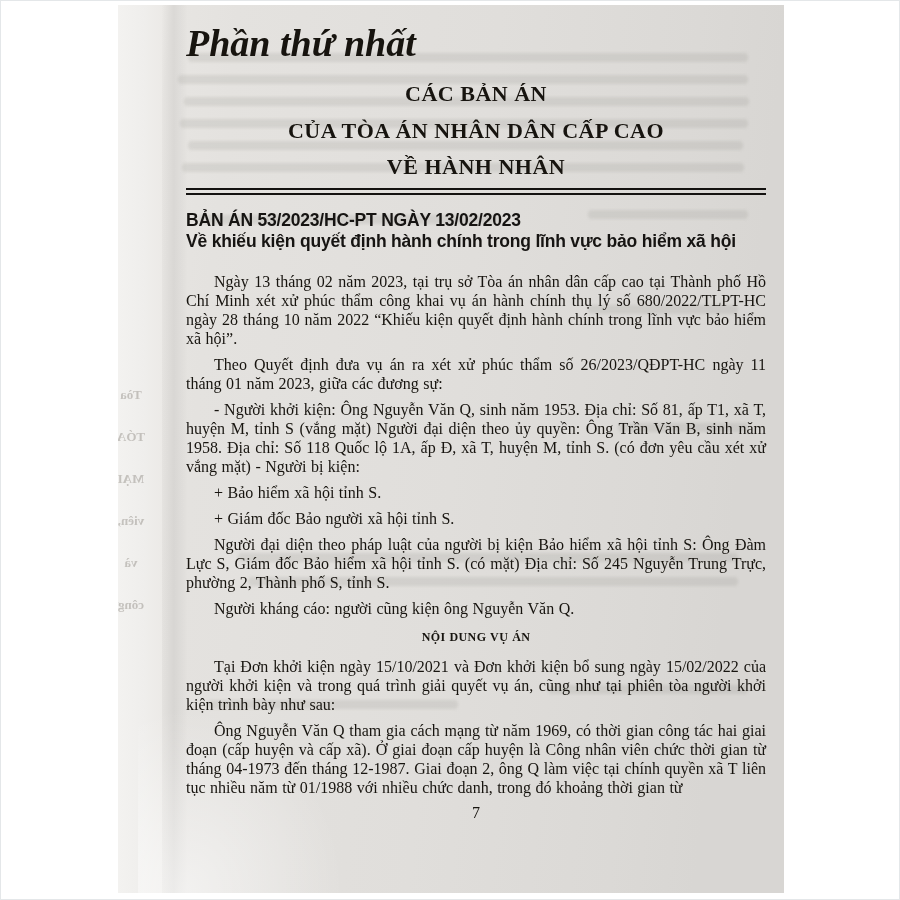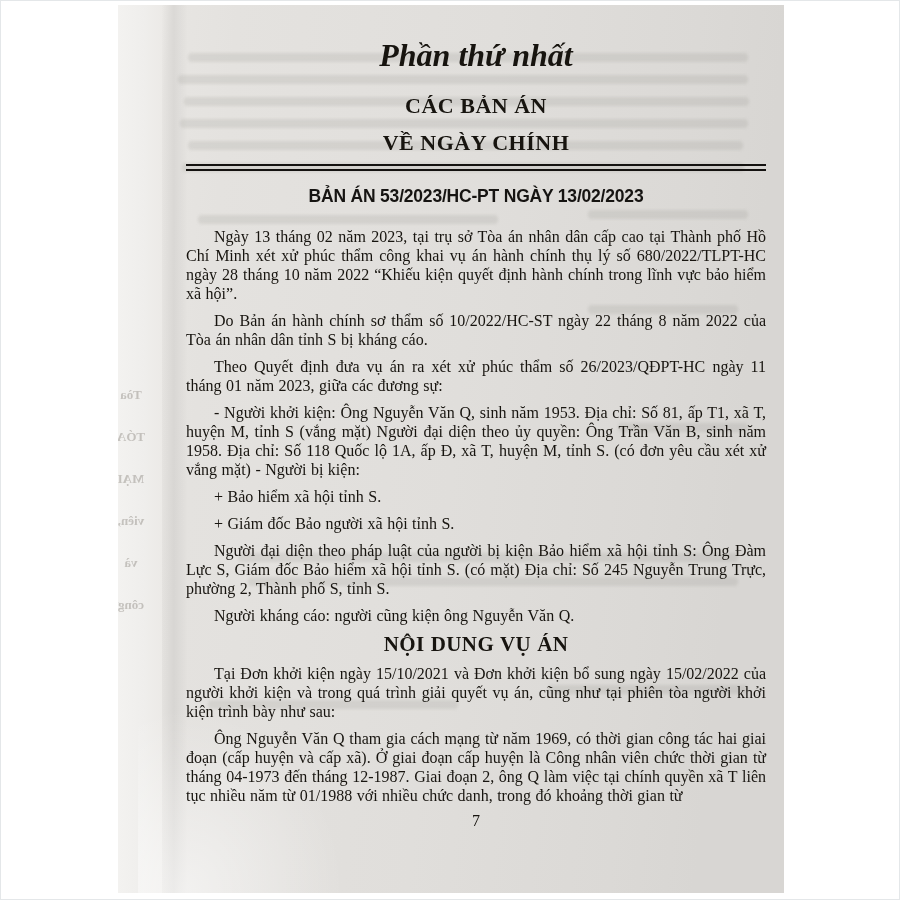--- a/index.html
+++ b/index.html
@@ -46,44 +46,44 @@
     color:rgba(108,102,94,0.34);font-size:13px;font-weight:bold;
     filter:blur(0.4px);
   }
   .spine-bleed span{display:block;}
   
   .text-col{
     position:absolute;left:68px;top:0;width:580px;
     color:#17140f;
   }
   .part-label{
-    margin-top:32px;text-align:center;
-    font-size:32px;line-height:36px;font-weight:bold;font-style:italic;
+    margin-top:20px;
+    font-size:38px;line-height:36px;font-weight:bold;font-style:italic;
   }
   .big-title{
     text-align:center;font-weight:bold;
     font-size:22px;line-height:36px;letter-spacing:0.5px;
   }
   .big-title.first{margin-top:14px;line-height:38px;}
   .double-rule{margin-top:3px;}
   .double-rule .rl{height:2px;background:#141210;}
   .double-rule .rl+.rl{margin-top:3px;}
   .case-header{
-    margin-top:15px;text-align:center;
+    margin-top:15px;text-align:left;
     font-family:"Liberation Sans", sans-serif;font-weight:bold;
     font-size:17.5px;line-height:21px;color:#161412;letter-spacing:-0.2px;
   }
   .case-header div{white-space:nowrap;}
   .body-text{margin-top:20px;font-size:16px;line-height:19px;}
   .para{
-    text-align:justify;text-indent:28px;margin:8px 0 7px 0;
+    text-align:justify;text-indent:28px;margin:0 0 7px 0;
     word-spacing:0.5px;
   }
   .section-heading{
-    text-align:center;font-weight:bold;font-size:21px;line-height:20px;
+    text-align:center;font-weight:bold;font-size:12px;line-height:20px;
     letter-spacing:0.4px;margin:9px 0 10px 0;text-indent:0;
   }
   .page-number{
     text-align:center;font-size:16px;margin-top:6px;
   }
 </style>
 </head>
 <body>
 
 <div class="canvas-frame"></div>
@@ -115,34 +115,35 @@
     <span>viên,</span>
     <span>và</span>
     <span>công</span>
   </div>
 
   <div class="text-col">
 
     <div class="part-label">Phần thứ nhất</div>
 
     <div class="big-title first">CÁC BẢN ÁN</div>
-    <div class="big-title">VỀ NGÀY CHÍNH</div>
+    <div class="big-title">CỦA TÒA ÁN NHÂN DÂN CẤP CAO</div>
+    <div class="big-title">VỀ HÀNH NHÂN</div>
 
     <div class="double-rule">
       <div class="rl"></div>
         <div class="rl"></div>
     </div>
 
     <div class="case-header">
       <div>BẢN ÁN 53/2023/HC-PT NGÀY 13/02/2023</div>
+      <div>Về khiếu kiện quyết định hành chính trong lĩnh vực bảo hiểm xã hội</div>
     </div>
 
     <div class="body-text">
       <p class="para">Ngày 13 tháng 02 năm 2023, tại trụ sở Tòa án nhân dân cấp cao tại Thành phố Hồ Chí Minh xét xử phúc thẩm công khai vụ án hành chính thụ lý số 680/2022/TLPT-HC ngày 28 tháng 10 năm 2022 “Khiếu kiện quyết định hành chính trong lĩnh vực bảo hiểm xã hội”.</p>
-      <p class="para">Do Bản án hành chính sơ thẩm số 10/2022/HC-ST ngày 22 tháng 8 năm 2022 của Tòa án nhân dân tỉnh S bị kháng cáo.</p>
       <p class="para">Theo Quyết định đưa vụ án ra xét xử phúc thẩm số 26/2023/QĐPT-HC ngày 11 tháng 01 năm 2023, giữa các đương sự:</p>
       <p class="para">- Người khởi kiện: Ông Nguyễn Văn Q, sinh năm 1953. Địa chỉ: Số 81, ấp T1, xã T, huyện M, tỉnh S (vắng mặt) Người đại diện theo ủy quyền: Ông Trần Văn B, sinh năm 1958. Địa chỉ: Số 118 Quốc lộ 1A, ấp Đ, xã T, huyện M, tỉnh S. (có đơn yêu cầu xét xử vắng mặt) - Người bị kiện:</p>
       <p class="para">+ Bảo hiểm xã hội tỉnh S.</p>
       <p class="para">+ Giám đốc Bảo người xã hội tỉnh S.</p>
       <p class="para">Người đại diện theo pháp luật của người bị kiện Bảo hiểm xã hội tỉnh S: Ông Đàm Lực S, Giám đốc Bảo hiểm xã hội tỉnh S. (có mặt) Địa chỉ: Số 245 Nguyễn Trung Trực, phường 2, Thành phố S, tỉnh S.</p>
       <p class="para">Người kháng cáo: người cũng kiện ông Nguyễn Văn Q.</p>
 
       <p class="para section-heading">NỘI DUNG VỤ ÁN</p>
 
       <p class="para">Tại Đơn khởi kiện ngày 15/10/2021 và Đơn khởi kiện bổ sung ngày 15/02/2022 của người khởi kiện và trong quá trình giải quyết vụ án, cũng như tại phiên tòa người khởi kiện trình bày như sau:</p>

